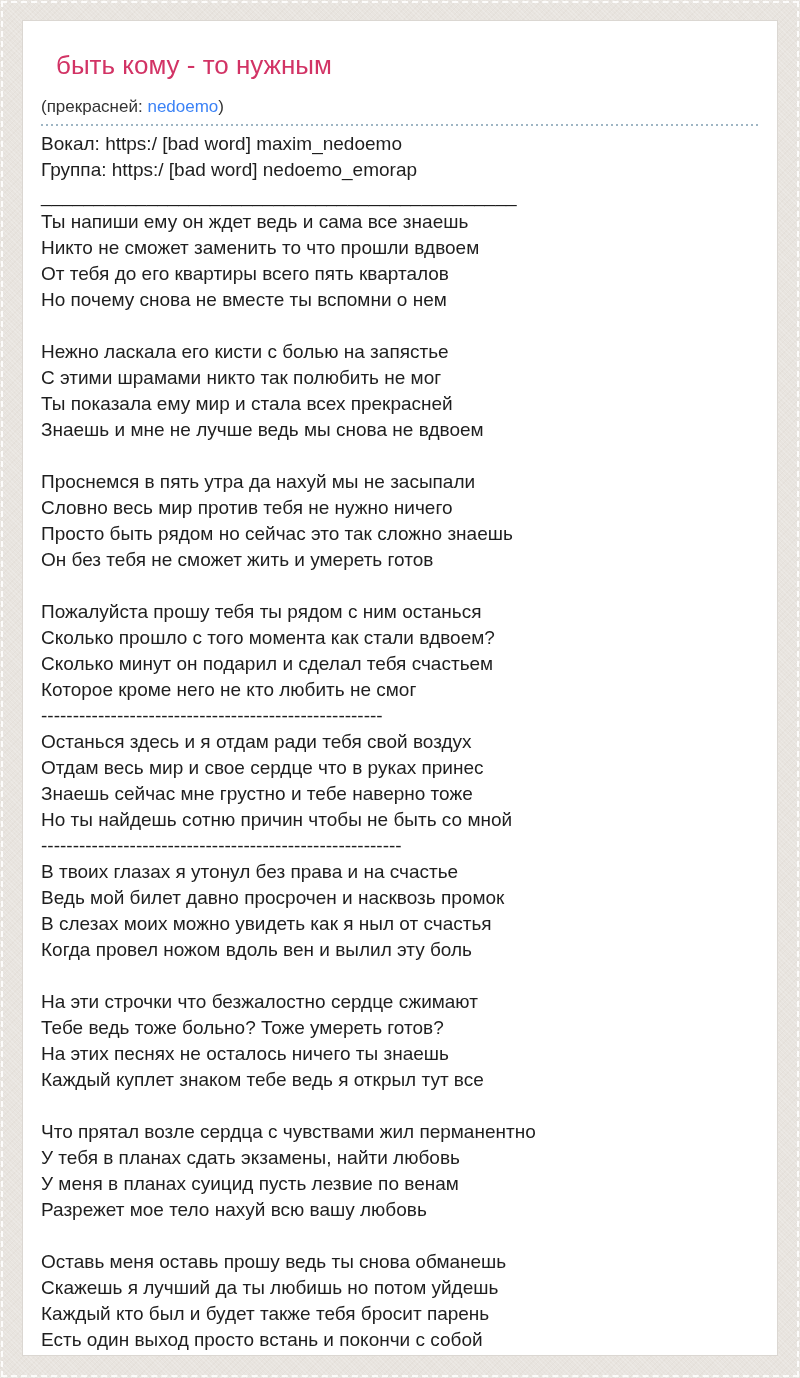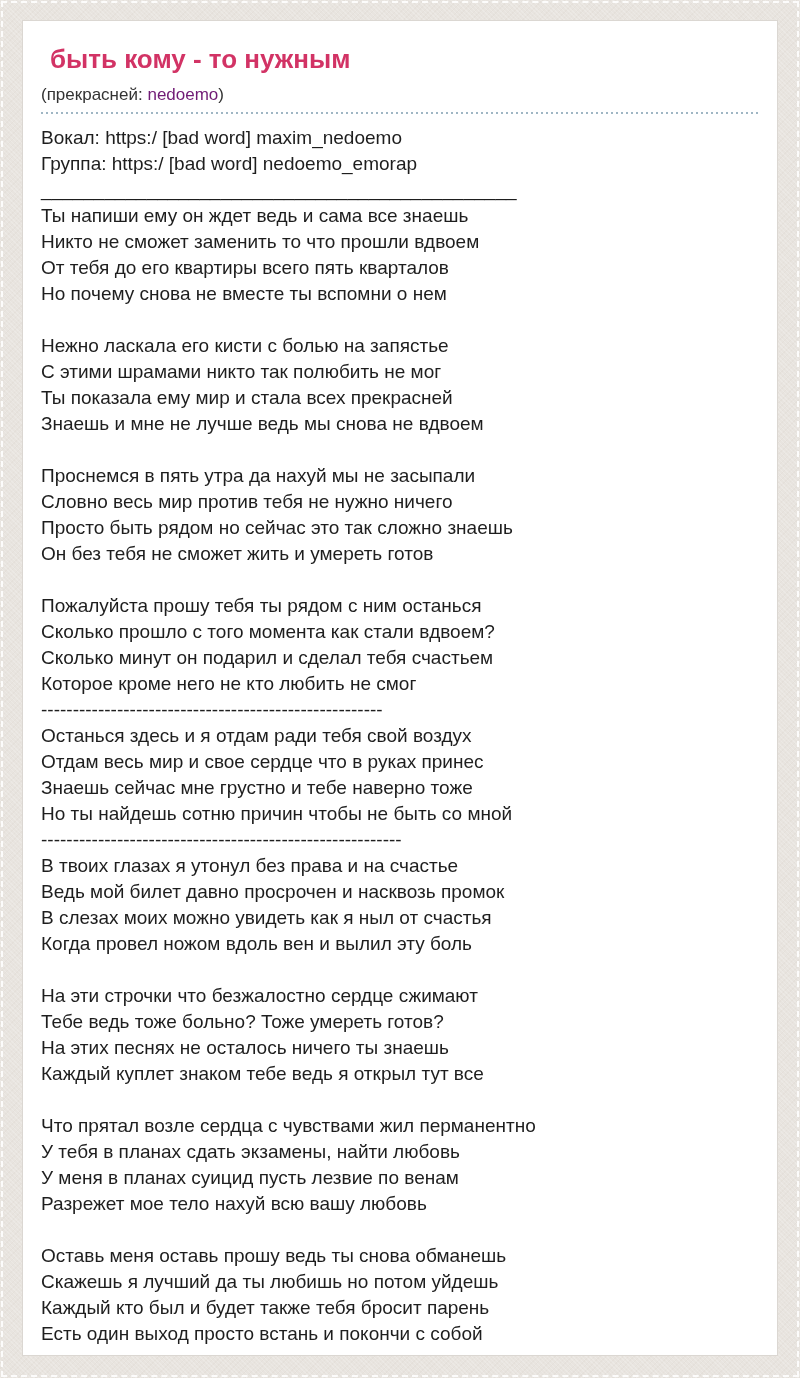--- a/index.html
+++ b/index.html
@@ -20,38 +20,38 @@
     pointer-events: none;
   }
   .card {
     position: absolute; left: 22px; top: 20px;
     width: 756px; height: 1336px; box-sizing: border-box;
     background: #ffffff;
     border: 1px solid #dbd7d2;
     padding: 13px 18px 0 18px;
   }
   .song-title {
-    margin: 9px; padding: 0;
-    font-size: 26px; line-height: 32px; font-weight: 700;
+    margin: 15px; padding: 0;
+    font-size: 26px; line-height: 32px; font-weight: 400;
     color: #d23365;
   }
   .artist-line {
     font-size: 17px; line-height: 22px;
     color: #333333;
     padding-bottom: 6px;
   }
   .artist-link {
-    color: #701a75; text-decoration: none; cursor: pointer;
+    color: #3b82f6; text-decoration: none; cursor: pointer;
   }
   .dotted-divider {
     height: 2px; width: 100%;
     background-image: repeating-linear-gradient(to right, #9fb6c4 0 2px, rgba(0,0,0,0) 2px 5px);
   }
   .lyrics {
-    margin-top: 11px;
+    margin-top: 5px;
     font-size: 19px; line-height: 26px;
     color: #1e1e1e;
     white-space: pre-wrap;
     word-wrap: break-word;
   }
 </style>
 </head>
 <body>
 
 <div class="page-bg">

